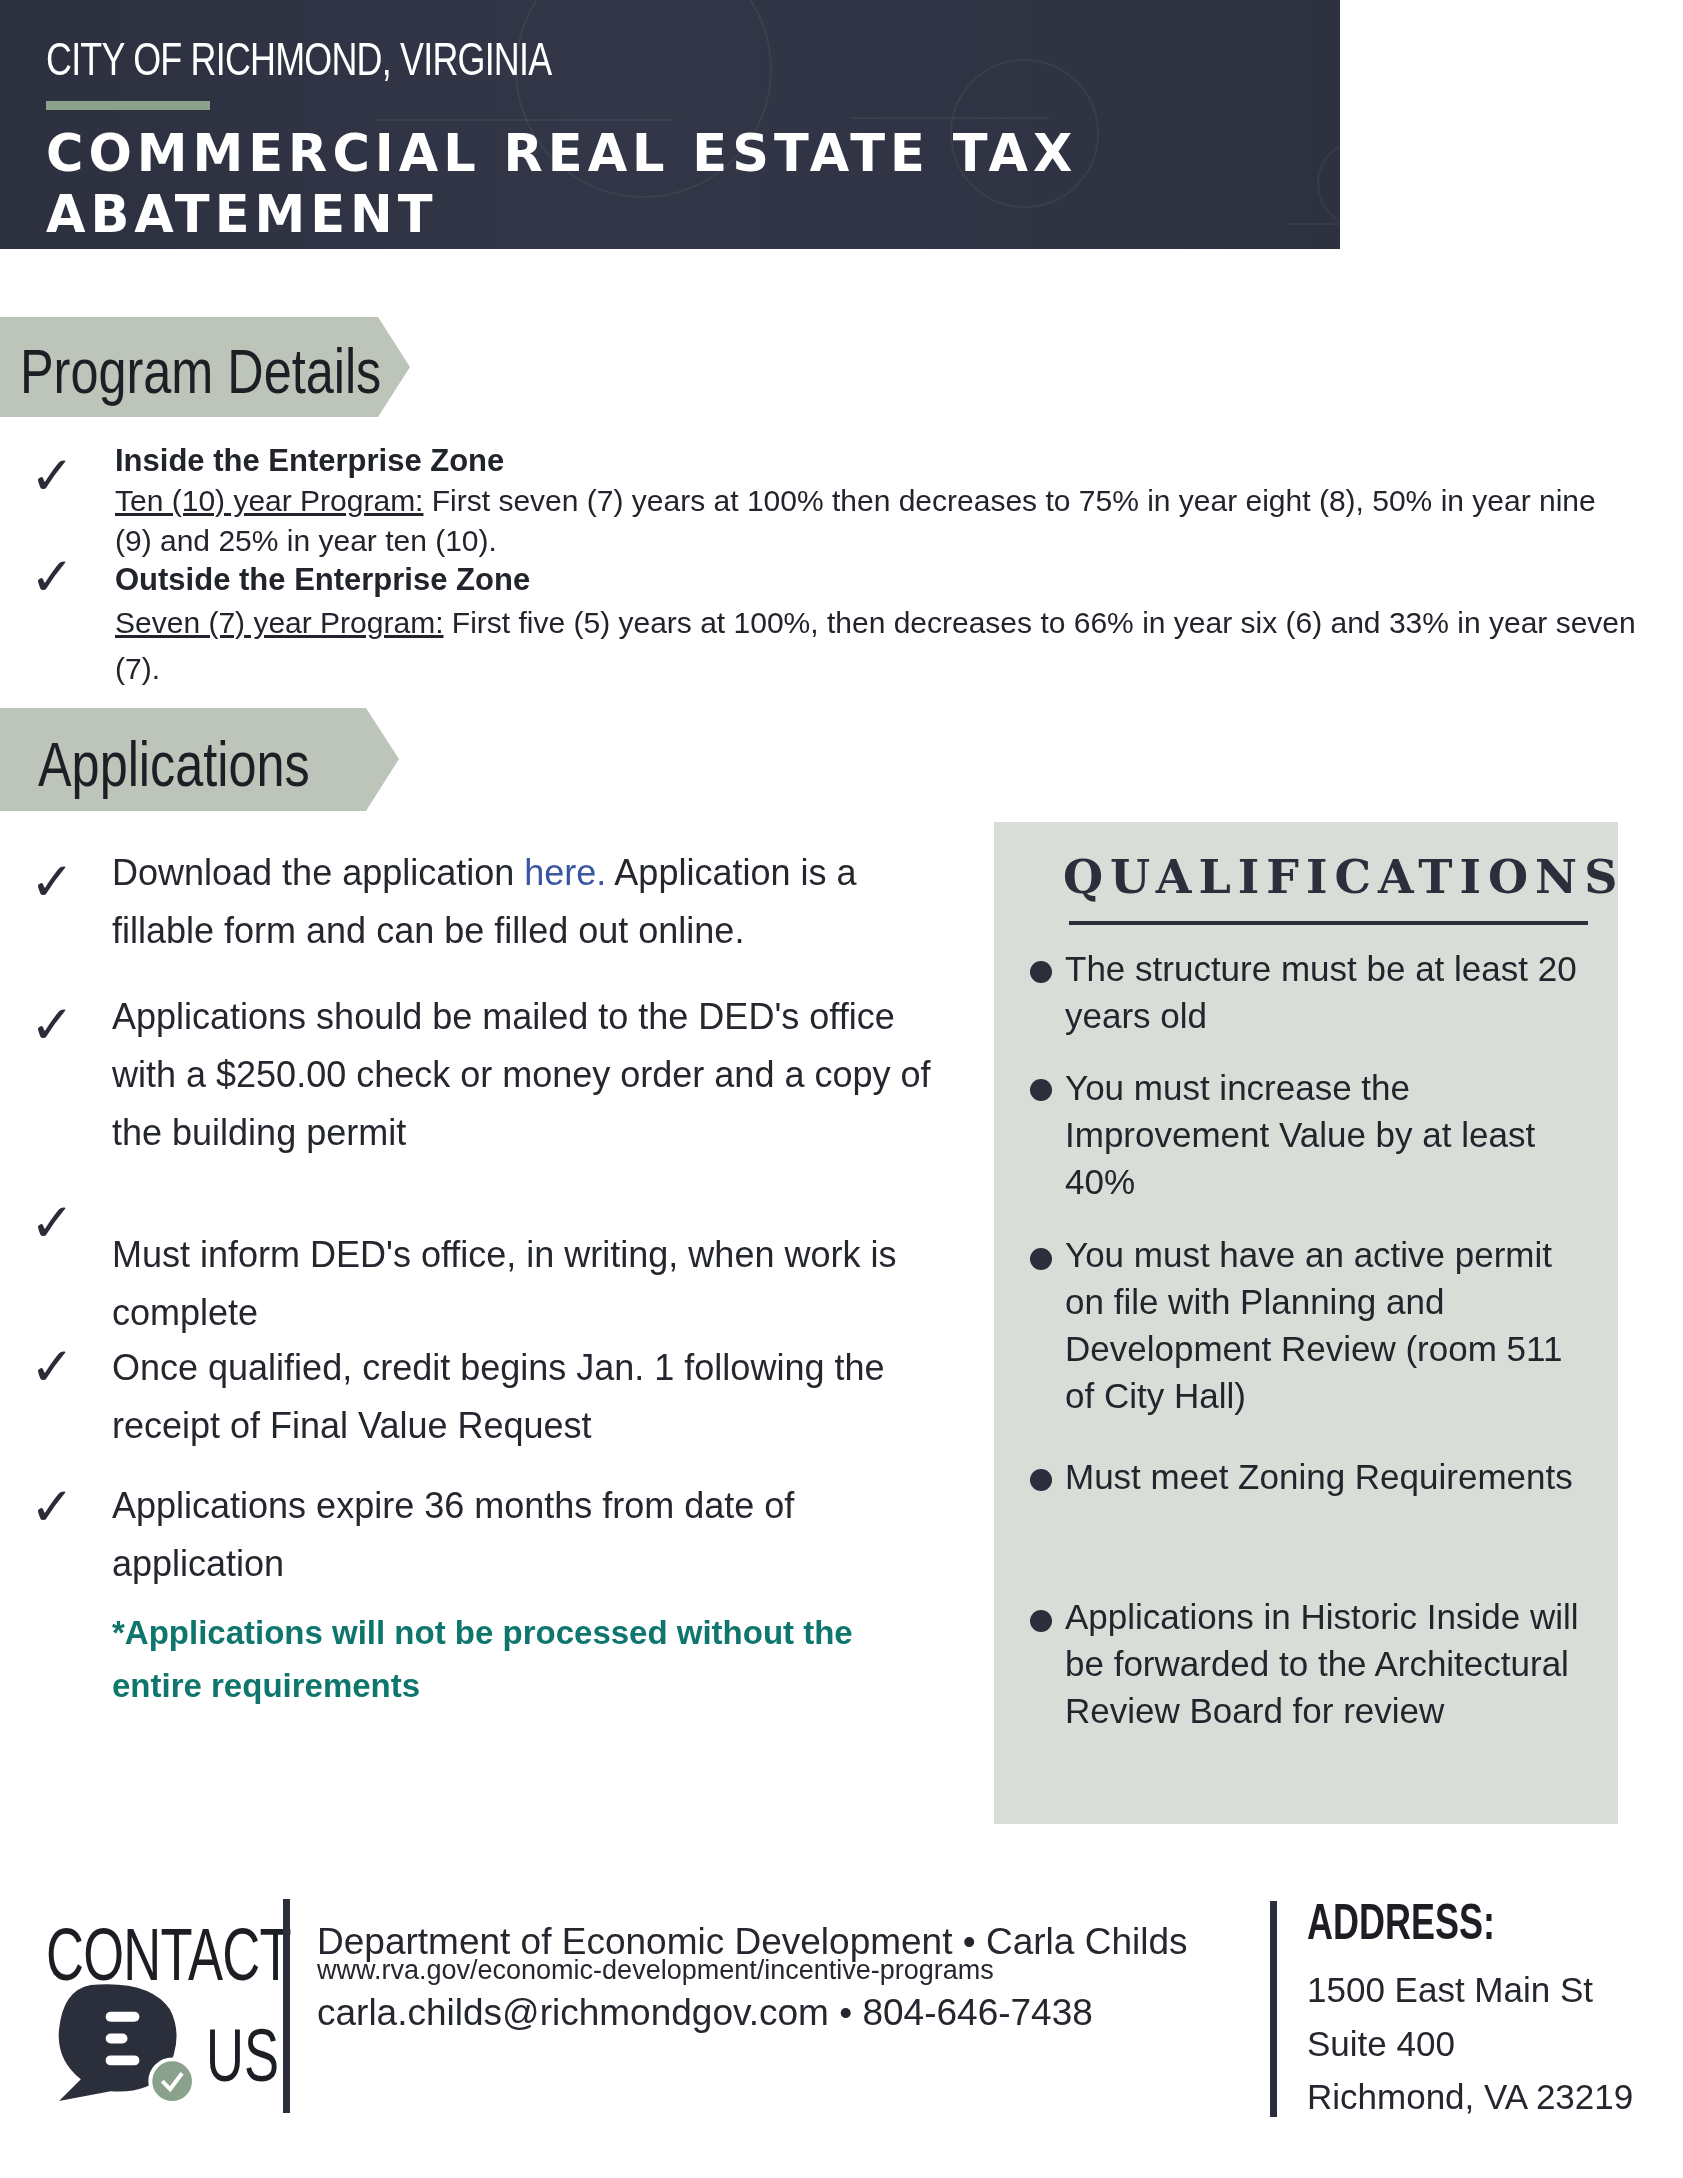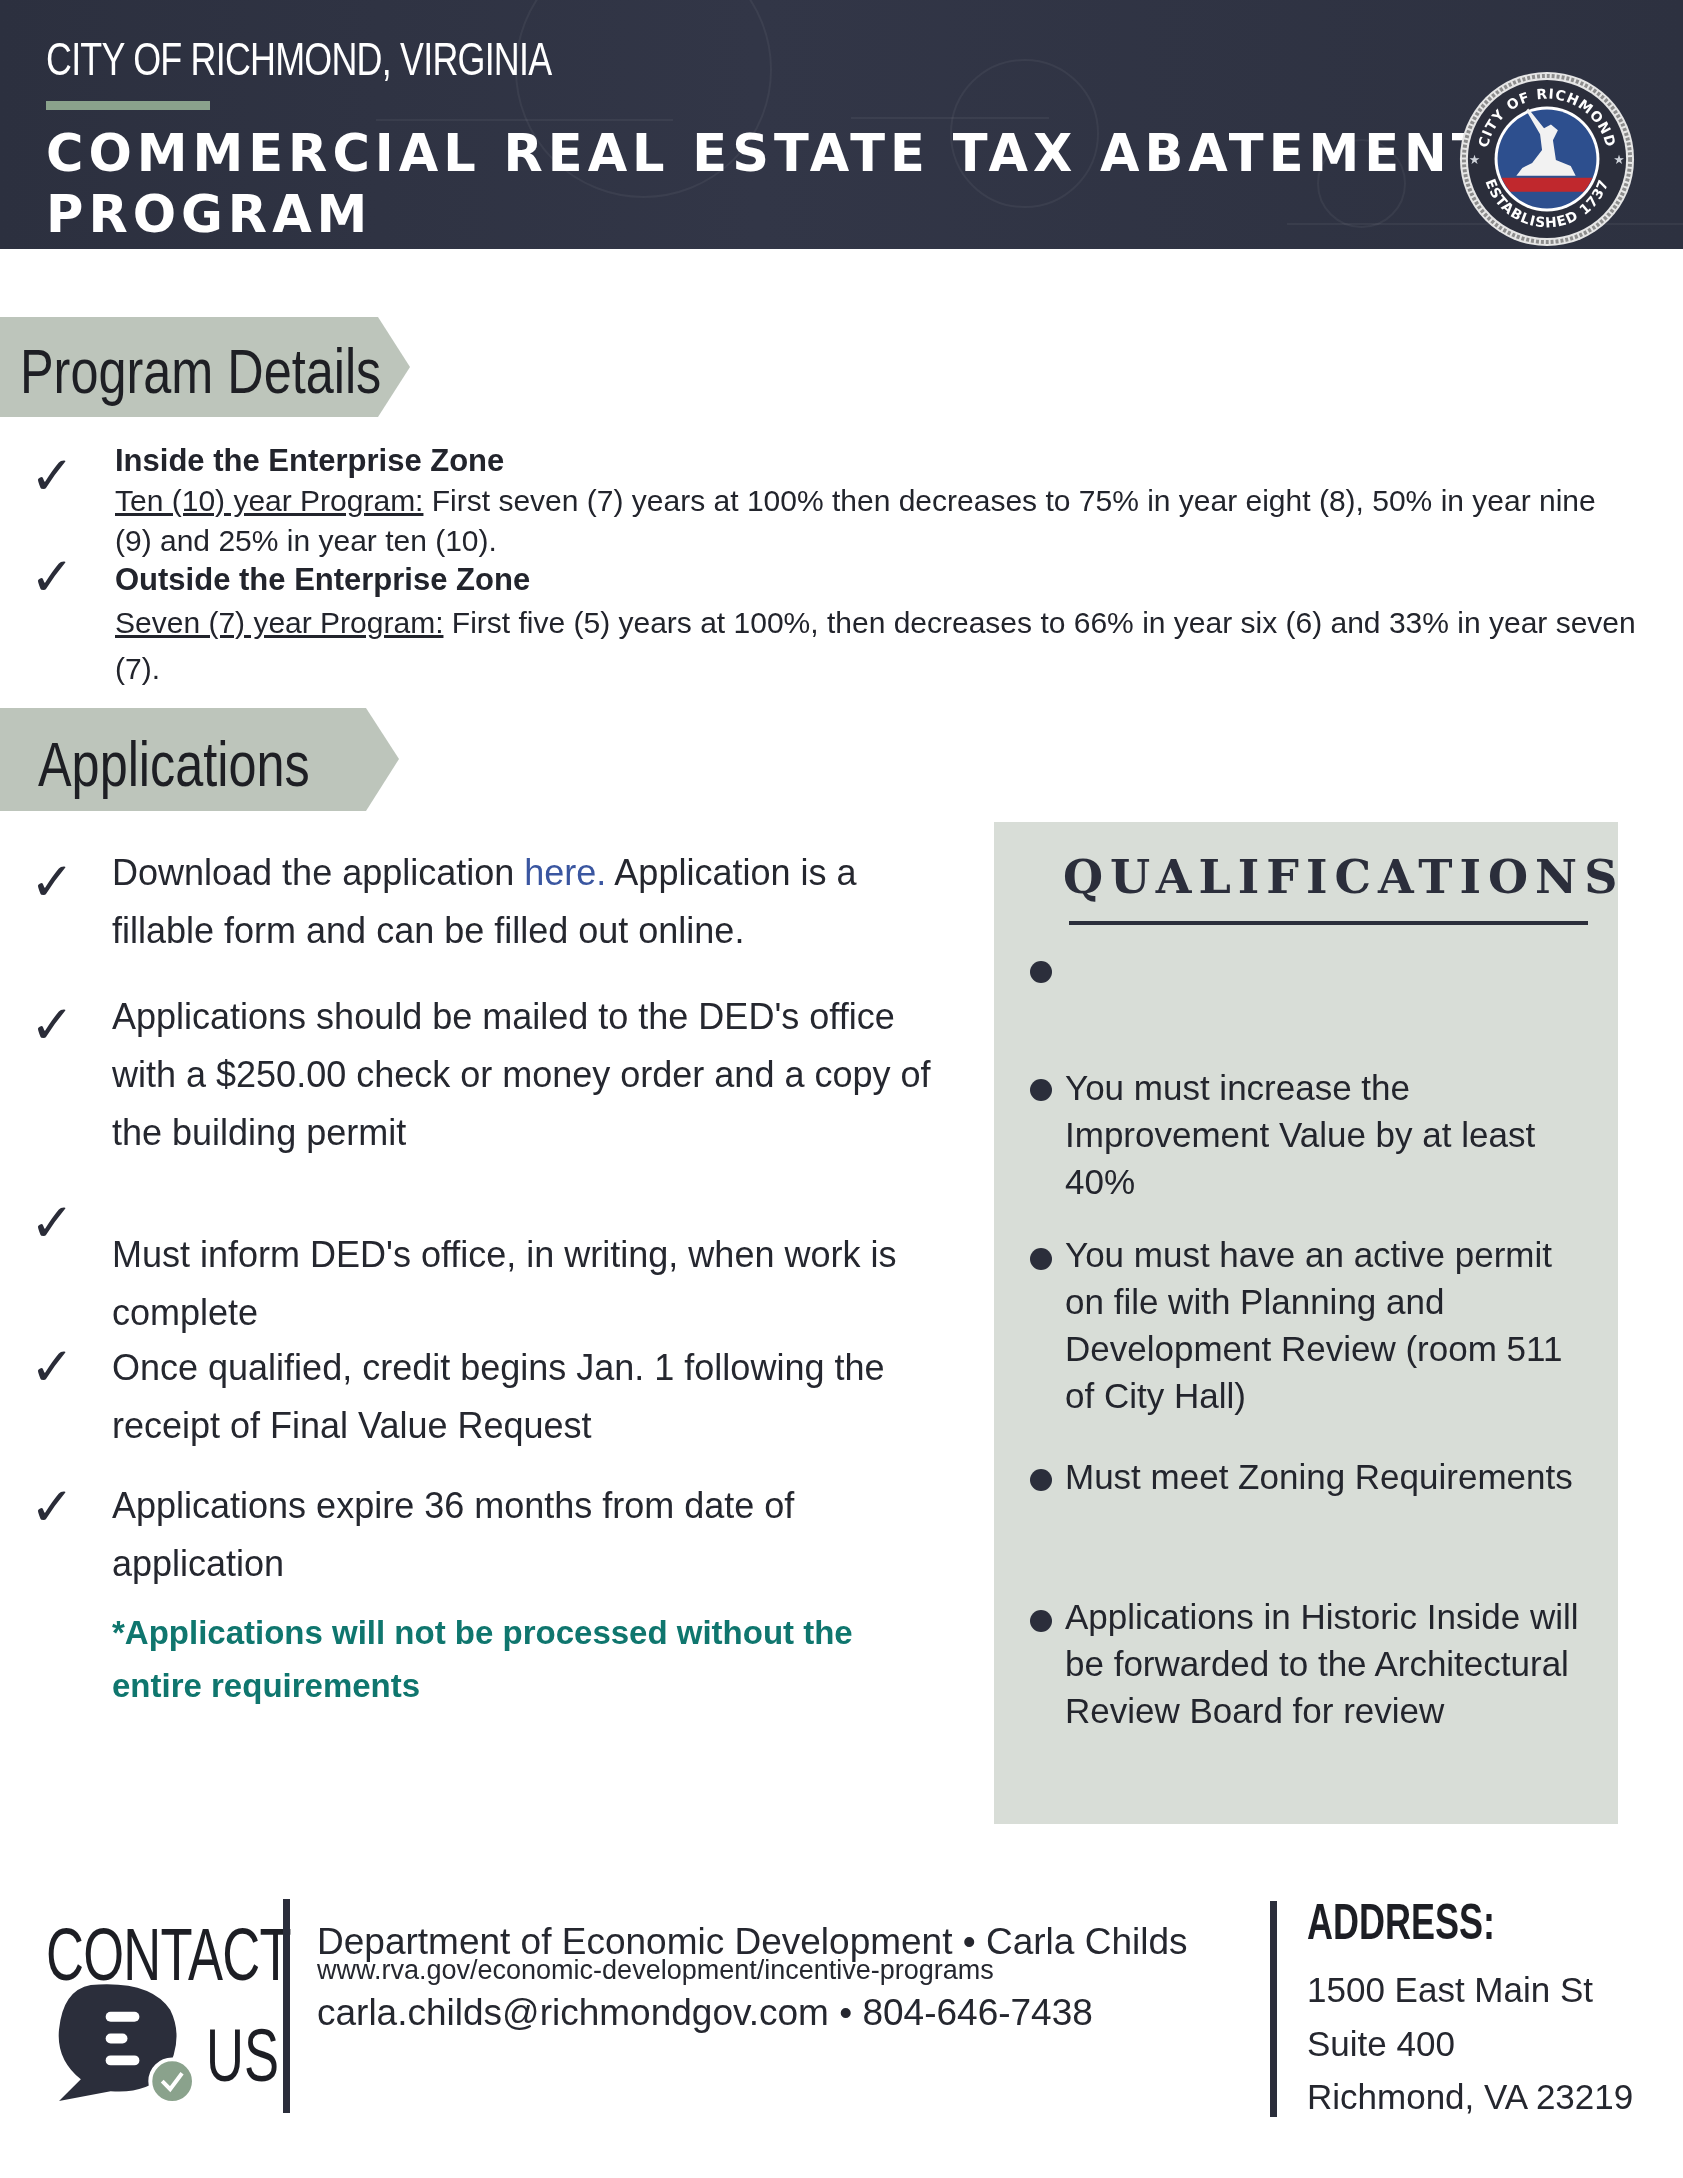--- a/index.html
+++ b/index.html
@@ -1,20 +1,20 @@
 <!DOCTYPE html>
 <html><head>
 <meta charset="utf-8">
 <style>
   * { box-sizing: border-box; margin: 0; padding: 0; }
   html, body { width: 1683px; height: 2178px; background: #ffffff; overflow: hidden; }
   body { position: relative; font-family: "DejaVu Sans", sans-serif; color: #22242c; }
 
   
-  .header { position: absolute; left: 0; top: 0; width: 1683px; height: 249px;
+  .header { position: absolute; left: 0; top: 0; width: 1340px; height: 249px;
     background: linear-gradient(90deg, #2c303f 0%, #323647 45%, #2d3140 100%); overflow: hidden; }
   .header .bgdeco { position: absolute; border: 2px solid rgba(255,255,255,0.05); border-radius: 50%; }
   .header .bgline { position: absolute; height: 2px; background: rgba(255,255,255,0.05); }
   .city-line { position: absolute; left: 46px; top: 32px; font-family: "Liberation Sans Narrow", "Liberation Sans", sans-serif;
     font-size: 46px; color: #ffffff; letter-spacing: -1px; transform: scaleX(0.78); transform-origin: left top; }
   .accent-bar { position: absolute; left: 46px; top: 101px; width: 164px; height: 9px; background: #8aa28c; }
   .main-title { position: absolute; left: 46px; top: 123px; font-family: "DejaVu Sans", sans-serif; font-weight: bold;
     font-size: 51px; line-height: 61px; color: #ffffff; letter-spacing: 5px; }
   .seal { position: absolute; left: 1457px; top: 69px; width: 180px; height: 180px; }
 
@@ -143,20 +143,21 @@
 <div class="check" style="left:30px;top:1480px;">✓</div>
 <div class="app-item" style="top:1477px;">Applications expire 36 months from date of application</div>
 
 <div class="app-note">*Applications will not be processed without the entire requirements</div>
 
 <div class="qual-box">
   <div class="qual-title">QUALIFICATIONS</div>
   <div class="qual-rule"></div>
 
   <div class="qual-bullet" style="top:139px;"></div>
+  <div class="qual-item" style="top:123px;">The structure must be at least 20 years old</div>
 
   <div class="qual-bullet" style="top:257px;"></div>
   <div class="qual-item" style="top:242px;">You must increase the Improvement Value by at least 40%</div>
 
   <div class="qual-bullet" style="top:426px;"></div>
   <div class="qual-item" style="top:409px;">You must have an active permit on file with Planning and Development Review (room 511 of City Hall)</div>
 
   <div class="qual-bullet" style="top:647px;"></div>
   <div class="qual-item" style="top:631px;">Must meet Zoning Requirements</div>
 

